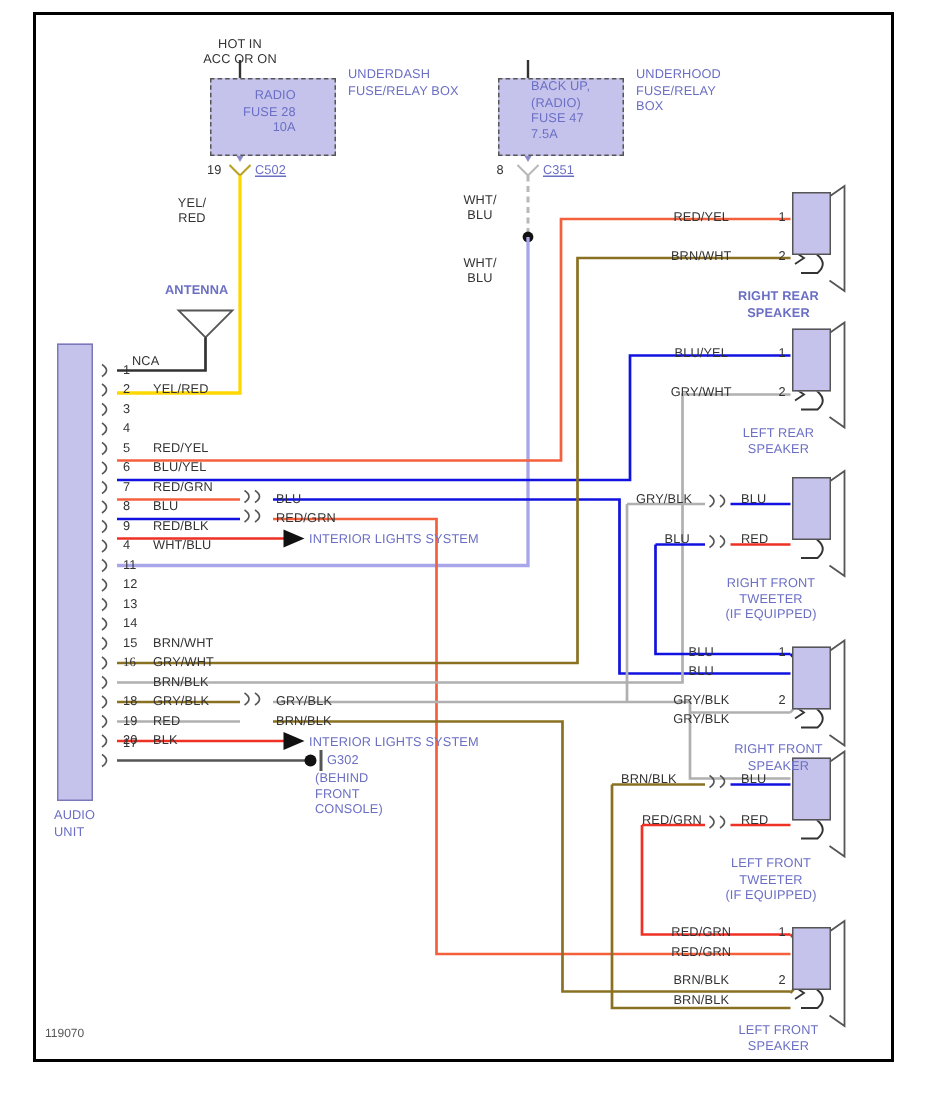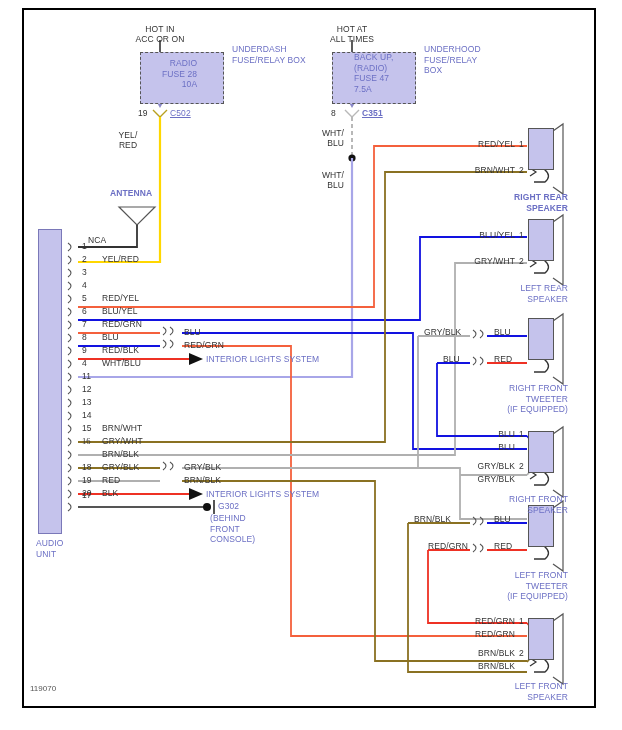--- a/index.html
+++ b/index.html
@@ -2,21 +2,21 @@
 <html><head>
 <meta charset="utf-8">
 <style>
   html,body{margin:0;padding:0;background:#ffffff;}
   body{font-family:"Liberation Sans", sans-serif;}
   #page{position:relative;width:622px;height:730px;background:#ffffff;overflow:hidden;}
   #frame{position:absolute;left:22px;top:8px;width:574px;height:700px;border:2px solid #000;box-sizing:border-box;background:#fff;}
   .lbl{position:absolute;font-size:8.5px;color:#333;white-space:pre;line-height:10px;letter-spacing:.1px;}
   .lblb{position:absolute;font-size:8.5px;color:#6b6fc4;white-space:pre;line-height:10.5px;letter-spacing:.1px;}
   .ctr{text-align:center;}
-  .rt{text-align:right;}
+  .rt{text-align:center;}
   .fusebox{position:absolute;background:#c5c3ec;border:1.5px dashed #555;box-sizing:border-box;}
   .spk{position:absolute;width:26px;height:42px;background:#c5c3ec;border:1.3px solid #555;box-sizing:border-box;}
   .audiounit{position:absolute;left:38px;top:229px;width:24px;height:305px;background:#c5c3ec;border:1px solid #7a78b8;box-sizing:border-box;}
   svg.ov{position:absolute;left:0;top:0;width:622px;height:730px;pointer-events:none;}
   .idnum{position:absolute;left:30px;top:684px;font-size:8px;color:#555;}
 </style>
 </head>
 <body>
 
 <div id="page">
@@ -180,31 +180,29 @@
   <div class="lblb" style="left:162px;top:58px;text-align:right;">RADIO
 FUSE 28
 10A</div>
   <div class="lblb" style="left:232px;top:44px;">UNDERDASH
 FUSE/RELAY BOX</div>
   <div class="lbl" style="left:138px;top:108px;">19</div>
   <div class="lblb" style="left:170px;top:108px;text-decoration:underline;">C502</div>
   <div class="lbl ctr" style="left:105px;top:130px;width:46px;">YEL/
 RED</div>
 
-  <div class="lbl ctr" style="left:302px;top:24px;width:100px;">HOT AT
-ALL TIMES</div>
   <div class="lblb" style="left:354px;top:52px;">BACK UP,
 (RADIO)
 FUSE 47
 7.5A</div>
   <div class="lblb" style="left:424px;top:44px;">UNDERHOOD
 FUSE/RELAY
 BOX</div>
   <div class="lbl" style="left:331px;top:108px;">8</div>
-  <div class="lblb" style="left:362px;top:108px;text-decoration:underline;font-weight:bold;">C351</div>
+  <div class="lblb" style="left:362px;top:108px;text-decoration:underline;">C351</div>
   <div class="lbl rt" style="left:296px;top:128px;width:48px;">WHT/
 BLU</div>
   <div class="lbl rt" style="left:296px;top:170px;width:48px;">WHT/
 BLU</div>
 
   <div class="lblb" style="left:110px;top:188px;font-weight:bold;">ANTENNA</div>
   <div class="lbl" style="left:88px;top:235px;">NCA</div>
 
   <div class="lblb" style="left:36px;top:538px;">AUDIO
 UNIT</div>

